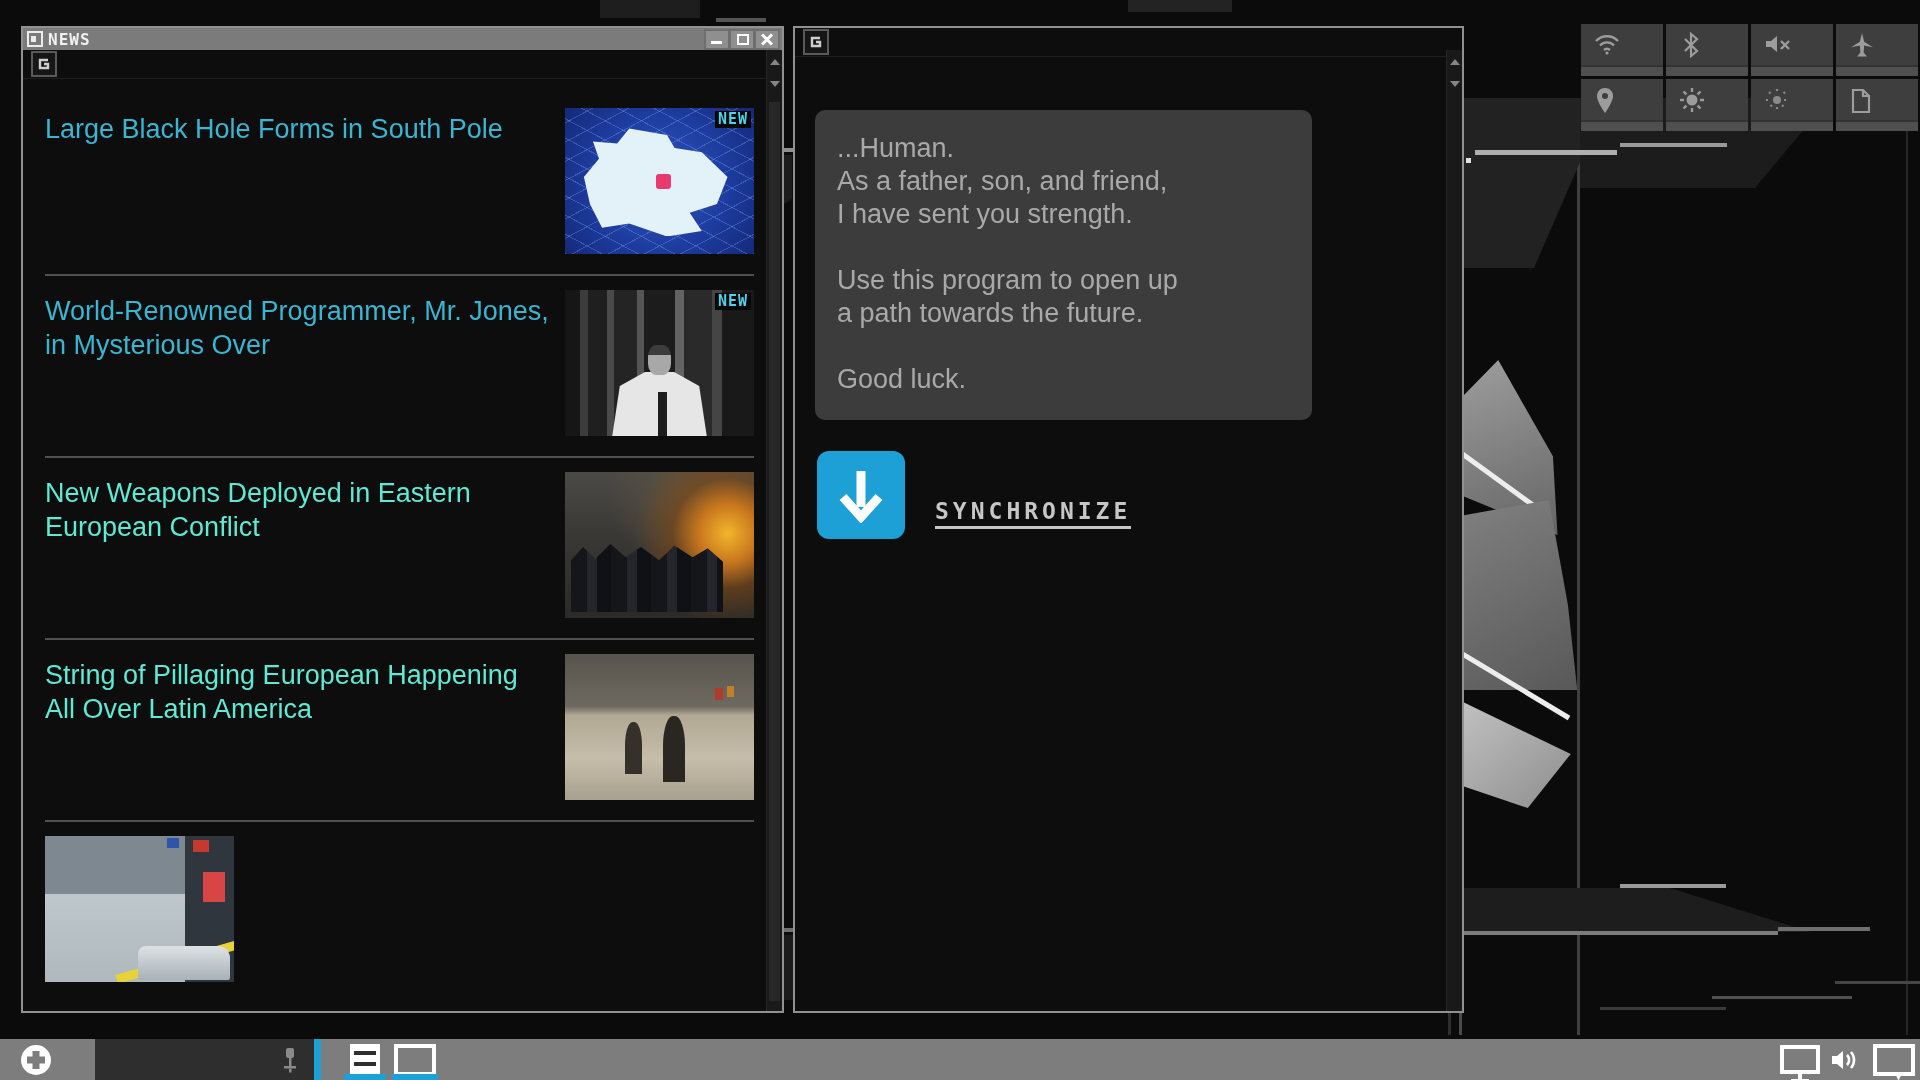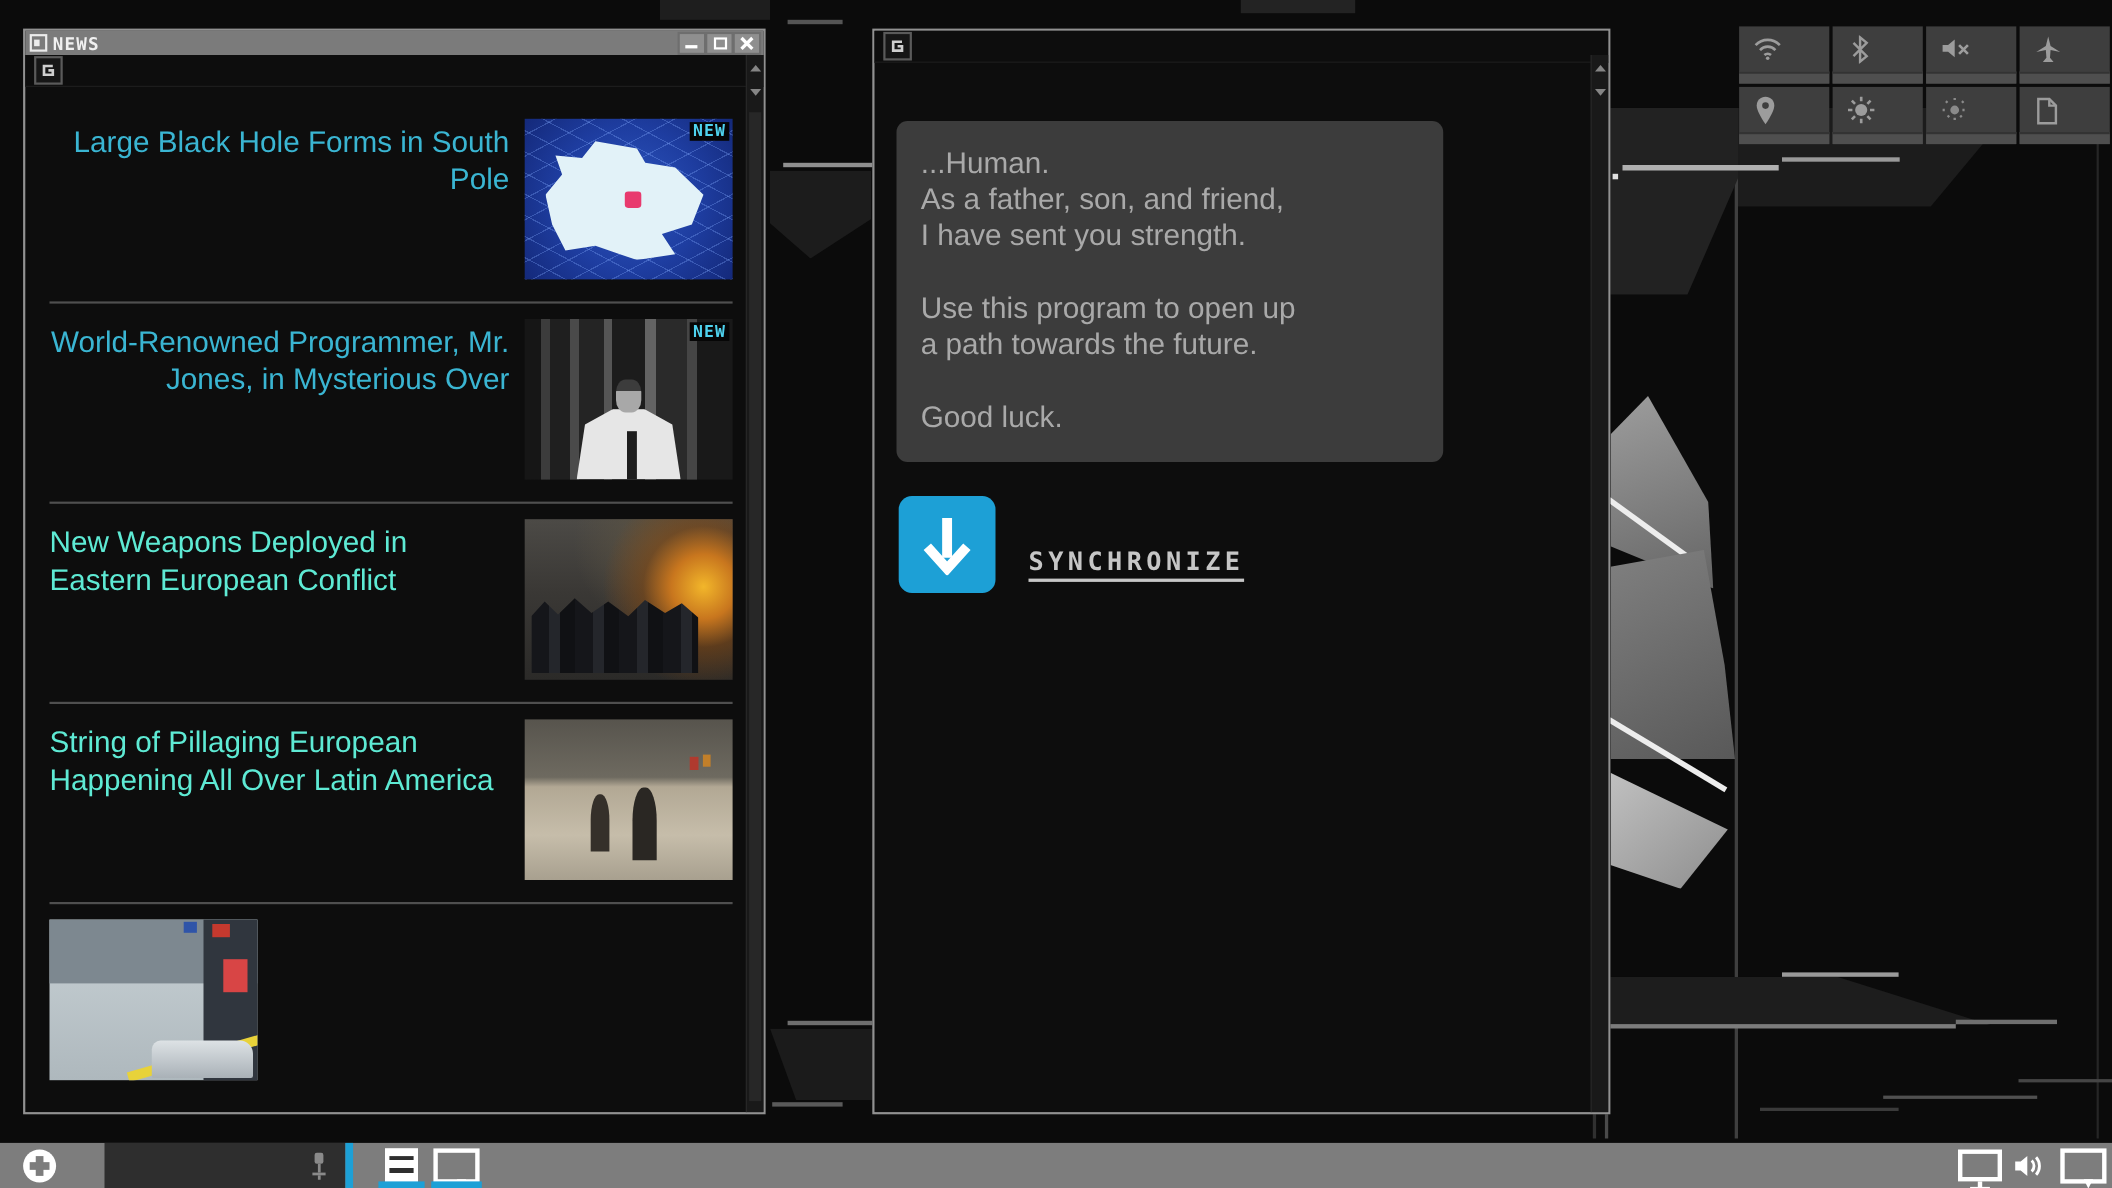--- a/index.html
+++ b/index.html
@@ -17,21 +17,21 @@
   
   .tiles{position:absolute;left:1581px;top:24px;display:grid;
          grid-template-columns:repeat(4,82px);grid-auto-rows:52px;gap:3px;}
   .tile{background:#3e3e3e;position:relative;}
   .tile::after{content:"";position:absolute;left:0;right:0;bottom:0;height:9px;
                background:#4f4f4f;border-top:2px solid #333;}
   .tile svg{position:absolute;left:13px;top:8px;}
 
   
   .window{position:absolute;border:2px solid #919191;background:#0d0d0d;box-sizing:border-box;}
-  .win-news{left:21px;top:26px;width:675px;height:987px;}
+  .win-news{left:21px;top:26px;width:763px;height:987px;}
   .win-msg{left:793px;top:26px;width:671px;height:987px;}
   .titlebar{height:22px;background:#7b7b7b;display:flex;align-items:center;padding:0 2px 0 4px;}
   .title{font:bold 16px "DejaVu Sans Mono",monospace;color:#f0f0f0;letter-spacing:1px;margin-left:5px;}
   .app-ico{width:12px;height:12px;border:2px solid #ececec;position:relative;box-sizing:content-box;}
   .app-ico-news::after{content:"";position:absolute;left:2px;top:3px;width:5px;height:6px;background:#ececec;}
   .app-ico-msg{border-radius:6px 6px 6px 1px;}
   .app-ico-msg::after{content:"";position:absolute;right:-2px;bottom:-2px;width:4px;height:4px;background:#ececec;}
   .controls{margin-left:auto;display:flex;gap:3px;background:#6e6e6e;padding:2px;}
   .ctrl{width:22px;height:17px;background:#8f8f8f;position:relative;}
   .ctrl-min::after{content:"";position:absolute;left:5px;bottom:4px;width:11px;height:3px;background:#fff;}
@@ -52,21 +52,21 @@
   .rail-thumb{position:absolute;left:2px;top:52px;bottom:10px;width:11px;background:#272727;}
 
   .content{position:absolute;left:0;top:50px;right:16px;bottom:0;overflow:hidden;}
 
   
   .news-list{padding-top:26px;}
   .news-item{display:flex;height:166px;margin:0 12px 0 22px;padding-top:4px;
              border-bottom:2px solid #4f4f4f;margin-bottom:10px;}
   .news-item:last-child{border-bottom:none;}
   .headline{flex:1;font-size:27px;line-height:34px;color:#5eead4;padding:4px 14px 0 0;}
-  .headline.hl{color:#3ab5d2;text-align:right;}
+  .headline.hl{color:#3ab5d2;}
   .thumb{width:189px;height:146px;position:relative;flex:none;background:#1a1a1a;overflow:hidden;}
   .badge{position:absolute;top:3px;right:3px;background:#060606;color:#4ed2ee;
          font:bold 15px "DejaVu Sans Mono",monospace;letter-spacing:1px;padding:0 3px;line-height:17px;}
   .thumb i{display:none;position:absolute;}
 
   .thumb-antarctica-map{background:
      repeating-linear-gradient(28deg,rgba(130,170,255,.30) 0 1px,transparent 1px 17px),
      repeating-linear-gradient(-28deg,rgba(130,170,255,.30) 0 1px,transparent 1px 17px),
      radial-gradient(circle at 50% 50%,#2e57c0 0%,#1e3da0 55%,#14297a 100%);}
   .thumb-antarctica-map::before{content:"";position:absolute;left:10%;top:14%;width:80%;height:74%;

